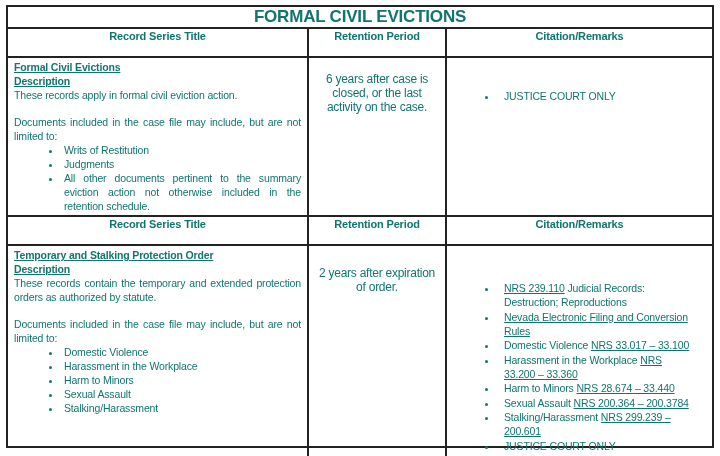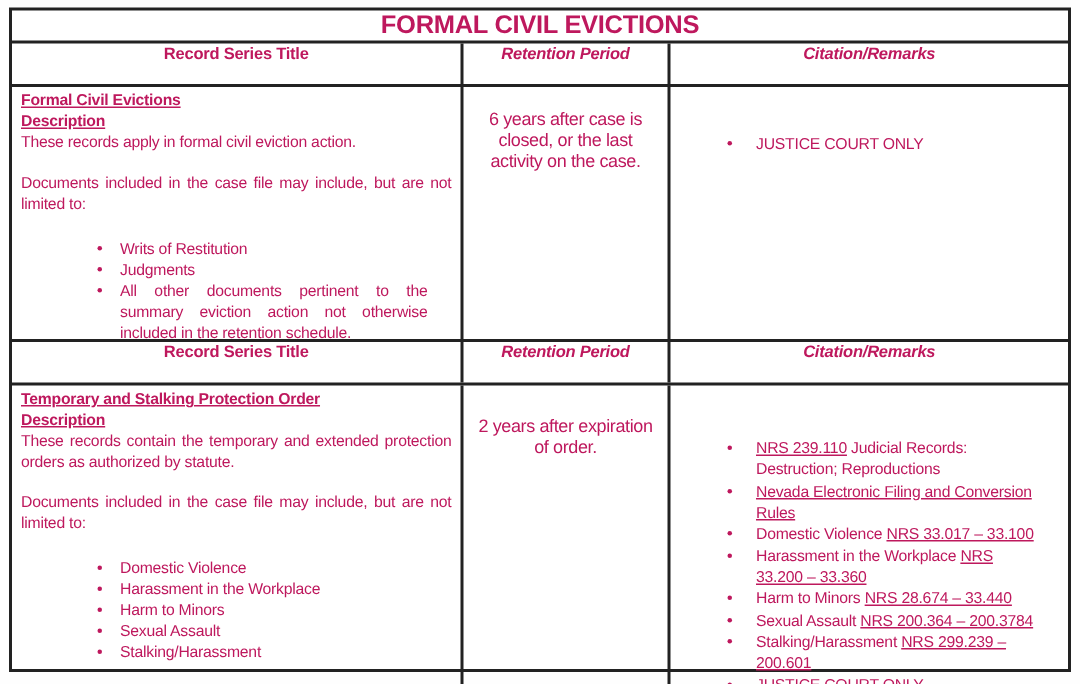--- a/index.html
+++ b/index.html
@@ -6,21 +6,21 @@
     margin: 0;
     padding: 0;
     background: #ffffff;
   }
   .page {
     position: relative;
     width: 720px;
     height: 456px;
     background: #fefefe;
     font-family: "Liberation Sans", sans-serif;
-    color: #be185d;
+    color: #0f766e;
     letter-spacing: -0.15px;
     overflow: hidden;
   }
   .records-table {
     position: absolute;
     left: 6px;
     top: 5px;
     width: 704px;
     height: 439px;
     border: 2px solid #222222;
@@ -44,21 +44,20 @@
     border-bottom: 2px solid #222222;
     font-size: 11px;
     font-weight: bold;
   }
   .header-cell {
     text-align: center;
     padding: 1px 2px 14px 2px;
   }
   .header-cell + .header-cell {
     border-left: 2px solid #222222;
-    font-style: italic;
   }
   .content-row {
     display: grid;
     grid-template-columns: 299px 138px 1fr;
     font-size: 10.5px;
     line-height: 14px;
   }
   .content-row.row-evictions {
     height: 168px;
     border-bottom: 2px solid #222222;
@@ -78,21 +77,21 @@
     text-decoration: underline;
   }
   .body-par {
     text-align: justify;
   }
   .docs-intro {
     margin-top: 13px;
     text-align: justify;
   }
   .doc-bullets {
-    margin: 16px;
+    margin: 0;
     padding-left: 48px;
     list-style: disc;
   }
   .doc-bullets li {
     padding-left: 2px;
     text-align: justify;
   }
   .retention-cell {
     text-align: center;
     font-size: 12px;

